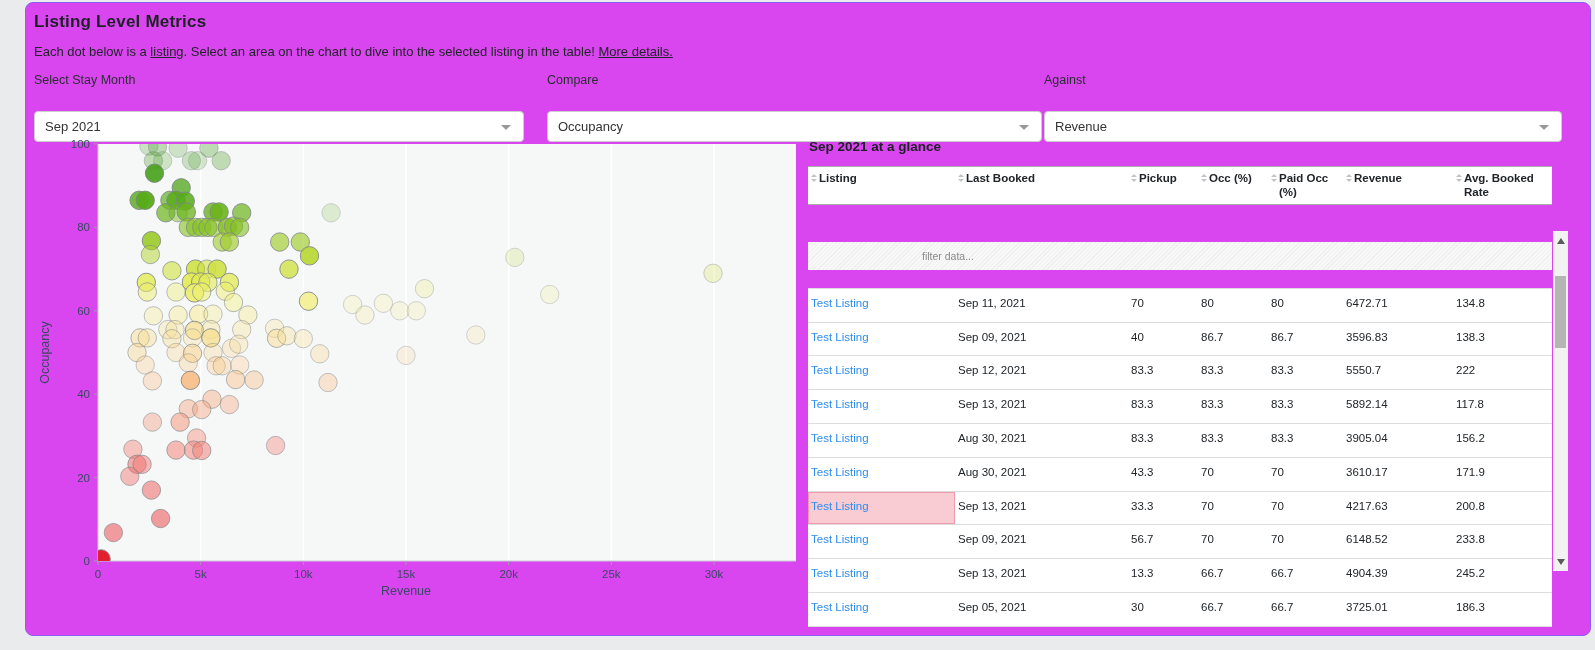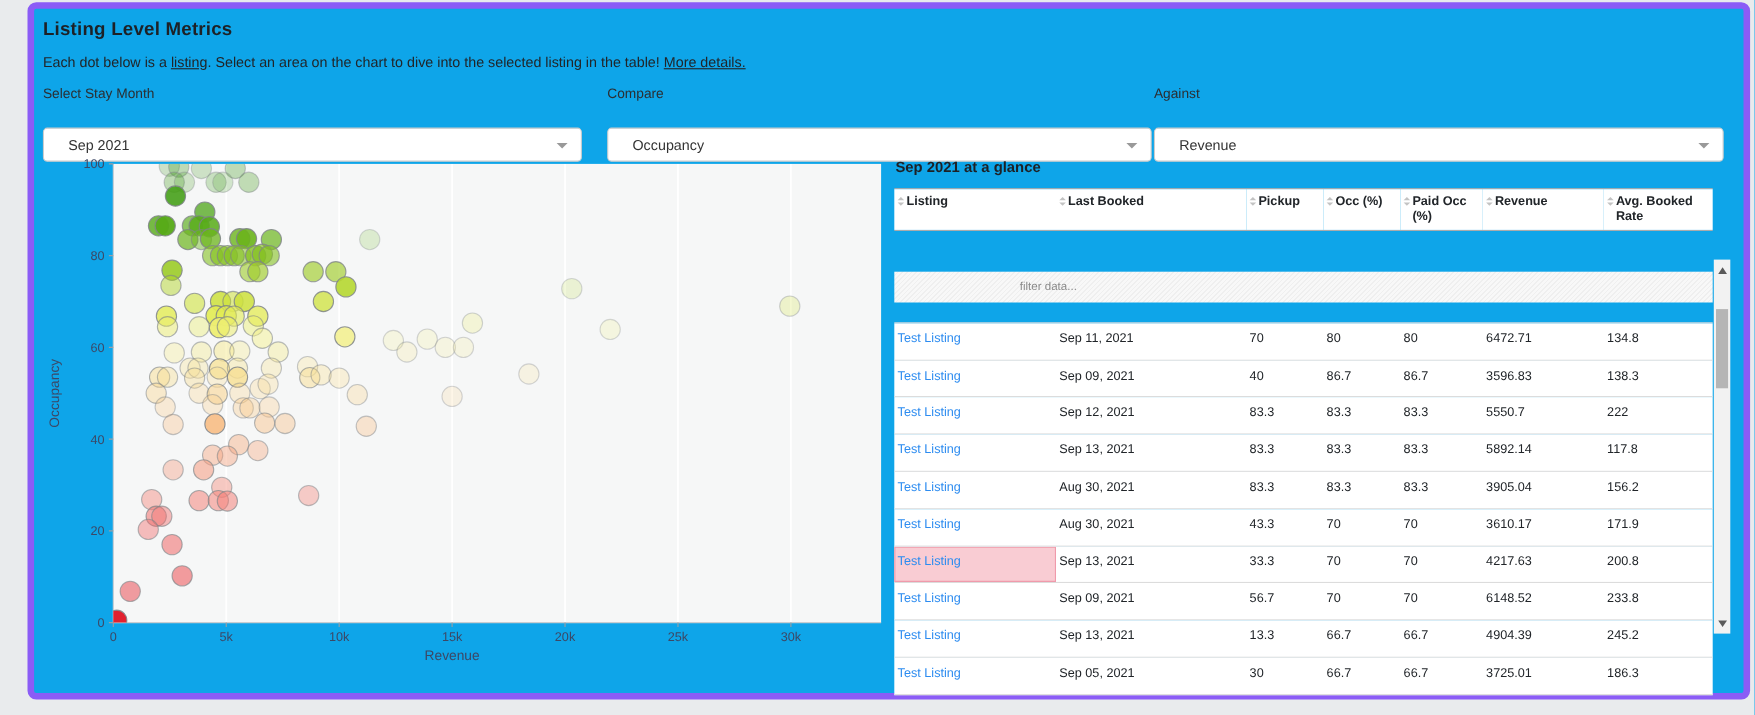--- a/index.html
+++ b/index.html
@@ -6,41 +6,41 @@
   html,body { width:1595px; height:650px; }
   body {
     background:#e9ebed;
     font-family:"Liberation Sans", sans-serif;
     color:#212529;
     position:relative;
     overflow:hidden;
   }
   .card {
     position:absolute; left:25px; top:2px; right:4px; bottom:14px;
-    background:#0ea5e9;
-    border:6px solid #8b5cf6;
+    background:#d946ef;
+    border:1px solid #8b5cf6;
     border-radius:8px;
   }
   .page-title {
     position:absolute; left:8px; top:9px;
     font-size:17px; font-weight:700; color:#1d2126; letter-spacing:.2px;
   }
   .subtitle {
     position:absolute; left:8px; top:41px;
     font-size:13px; color:#212529;
   }
   .subtitle .ulink { text-decoration:underline; cursor:pointer; }
 
   
   .control { position:absolute; top:70px; }
   .control .ctl-label { font-size:12.5px; color:#2b2f33; margin-bottom:24px; }
   .control .ctl-box {
     position:relative; height:31px; background:#fff;
     border:1px solid #cccccc; border-radius:4px;
-    font-size:13px; color:#333; line-height:29px; padding-left:22px;
+    font-size:13px; color:#333; line-height:29px; padding-left:10px;
     cursor:pointer;
   }
   .control .caret {
     position:absolute; right:12px; top:13px;
     width:0; height:0;
     border-left:5px solid transparent; border-right:5px solid transparent;
     border-top:5px solid #999;
   }
   #control-0 { left:8px;   width:490px; }
   #control-1 { left:521px; width:495px; }

